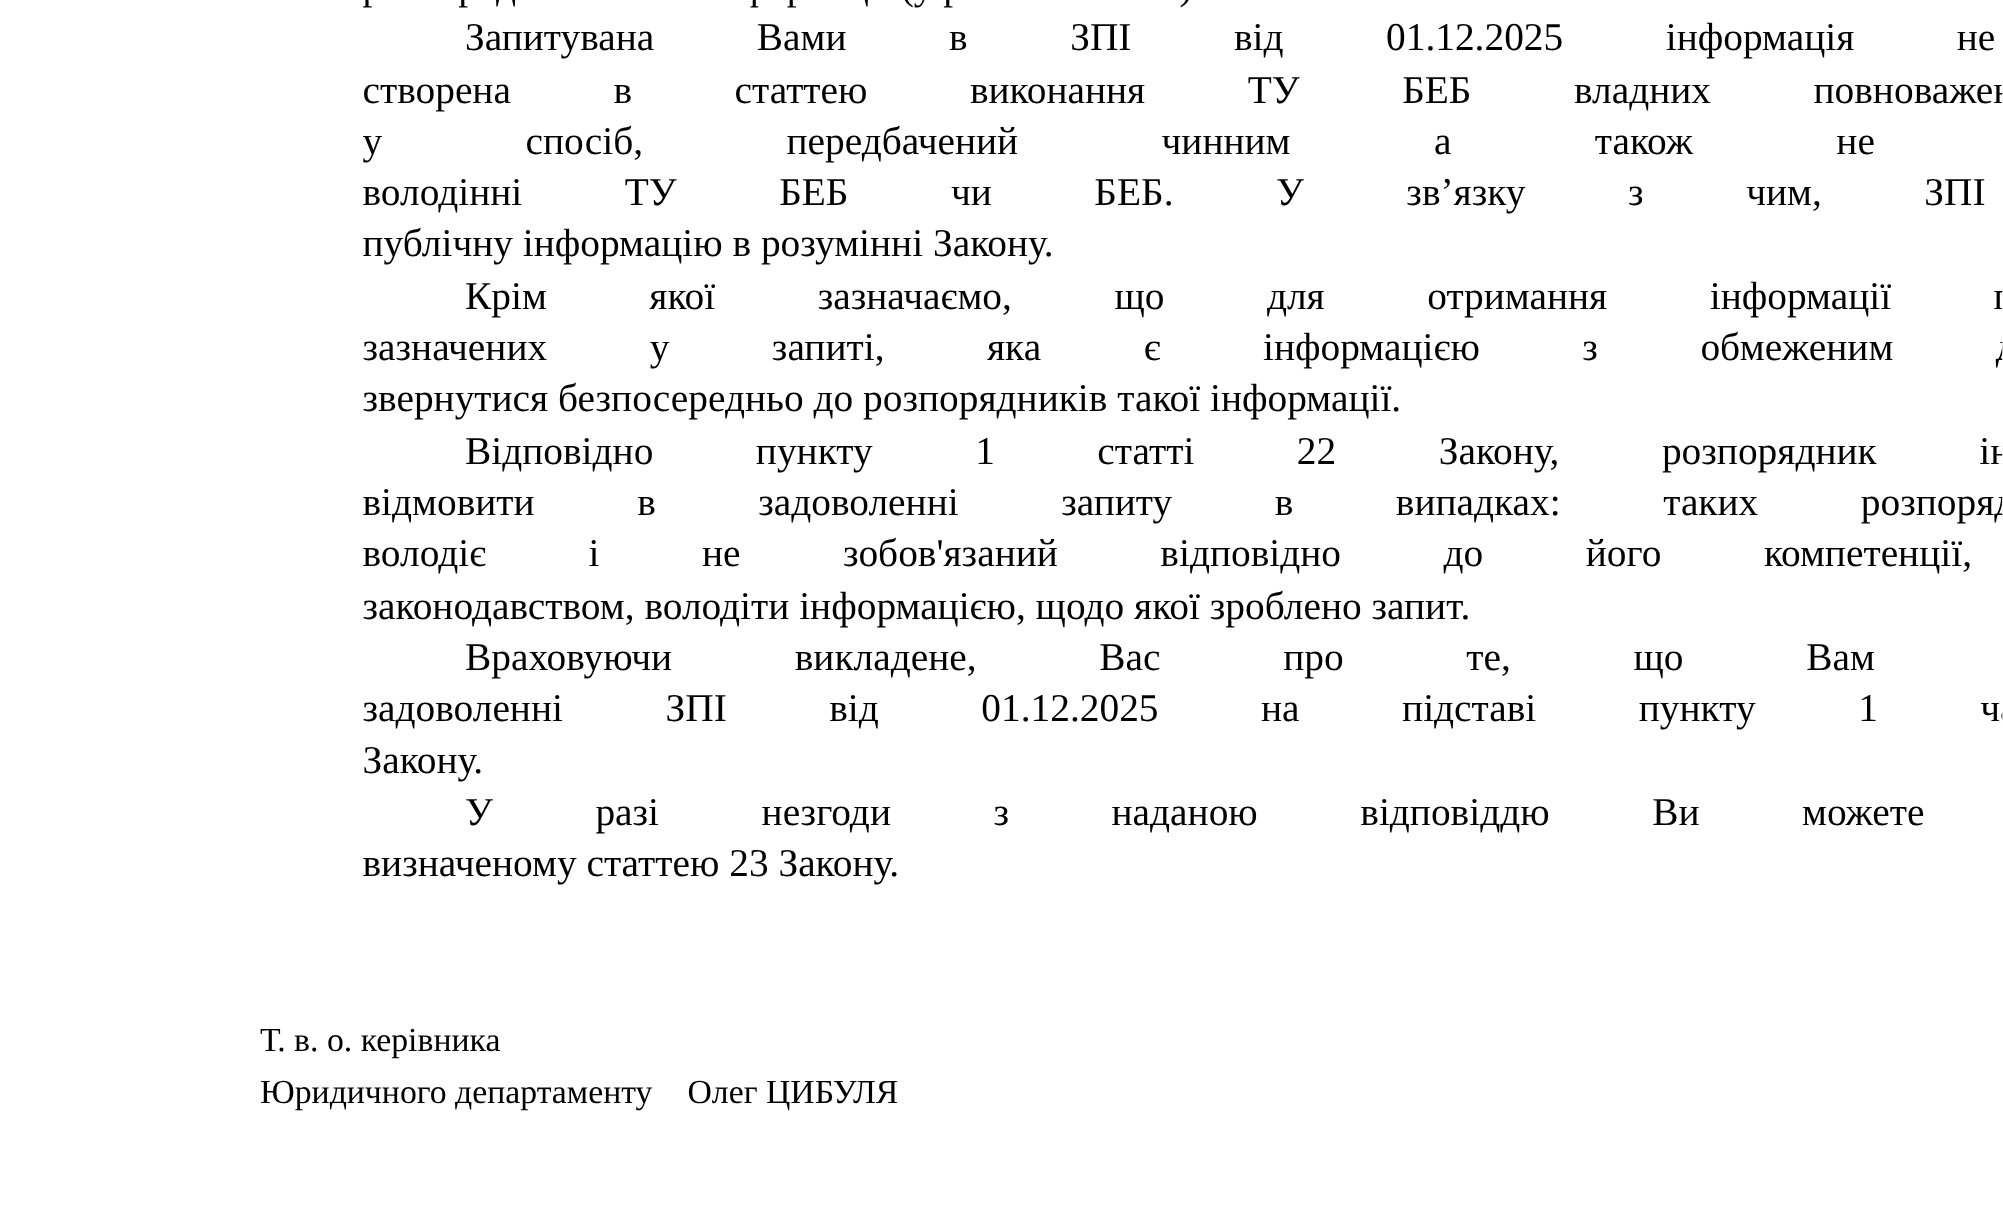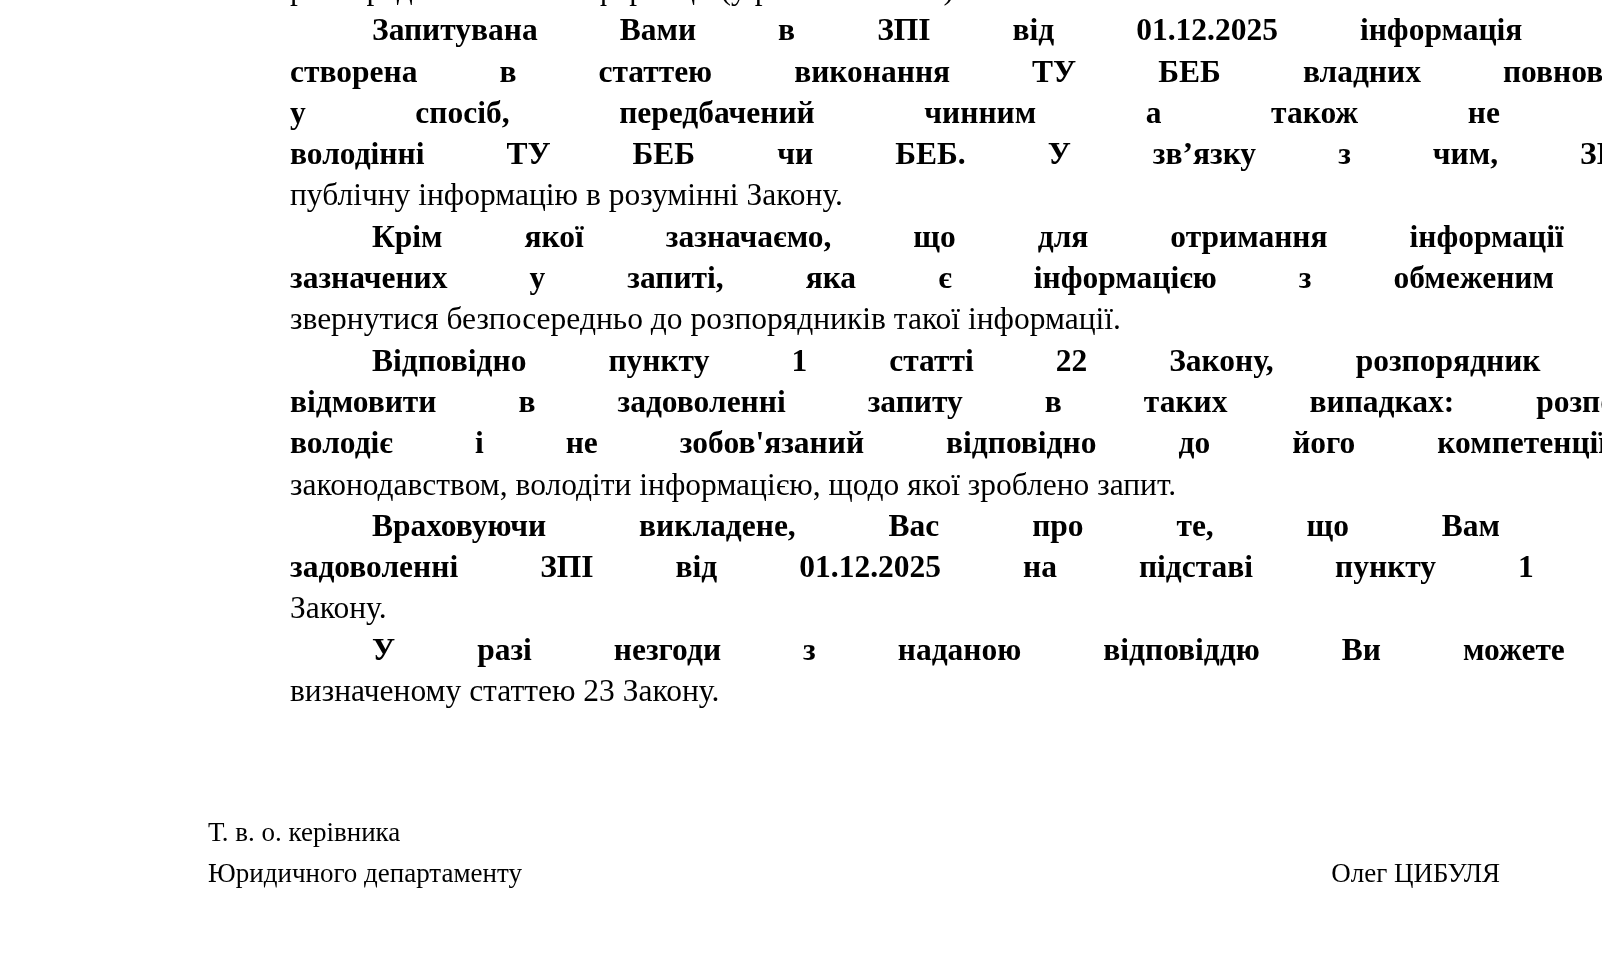--- a/index.html
+++ b/index.html
@@ -35,38 +35,36 @@
   }
   
   .line {
     display: block;
     white-space: pre;
   }
   .line.just {
     display: flex;
     justify-content: space-between;
     white-space: normal;
-    font-weight: bold;
   }
   .line.just > span { white-space: pre; }
   .line.indent { text-indent: 0; padding-left: 82px; }
   .line.indent-flex { padding-left: 82px; }
 
   
   .signature {
     position: absolute;
     left: 208px;
     top: 812px;
     width: 1292px;
     font-size: 27px;
     line-height: 41.3px;
   }
   .sig-row {
     display: flex;
-    justify-content: space-between;
     align-items: baseline;
     gap: 28px;
   }
   .sig-left { white-space: pre; }
   .sig-right { white-space: pre; }
   .sig-line-1 { white-space: pre; }
 </style>
 </head>
 <body>
 
@@ -160,22 +158,22 @@
           <span>Закону,</span>
           <span>розпорядник</span>
           <span>інформації</span>
       </span>
       <span class="line just">
         <span>відмовити</span>
           <span>в</span>
           <span>задоволенні</span>
           <span>запиту</span>
           <span>в</span>
+          <span>випадках:</span>
           <span>таких</span>
-          <span>випадках:</span>
           <span>розпорядник</span>
       </span>
       <span class="line just">
         <span>володіє</span>
           <span>і</span>
           <span>не</span>
           <span>зобов'язаний</span>
           <span>відповідно</span>
           <span>до</span>
           <span>його</span>

